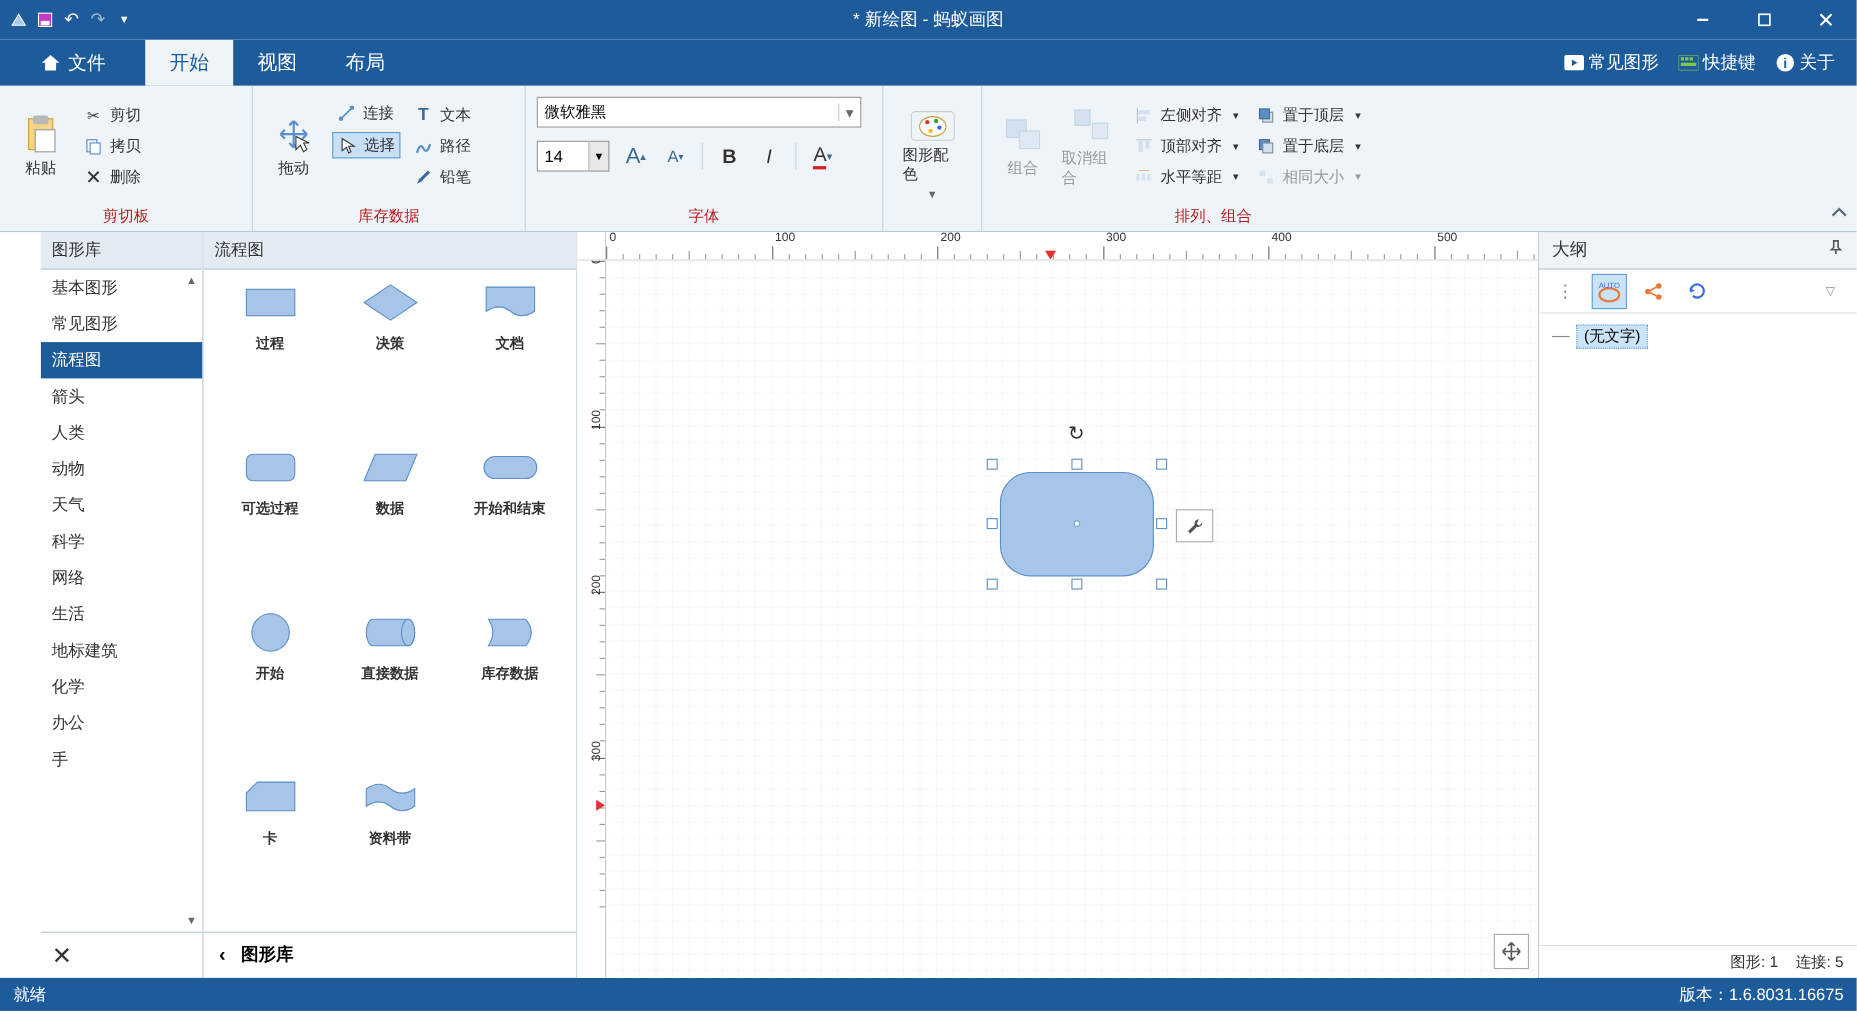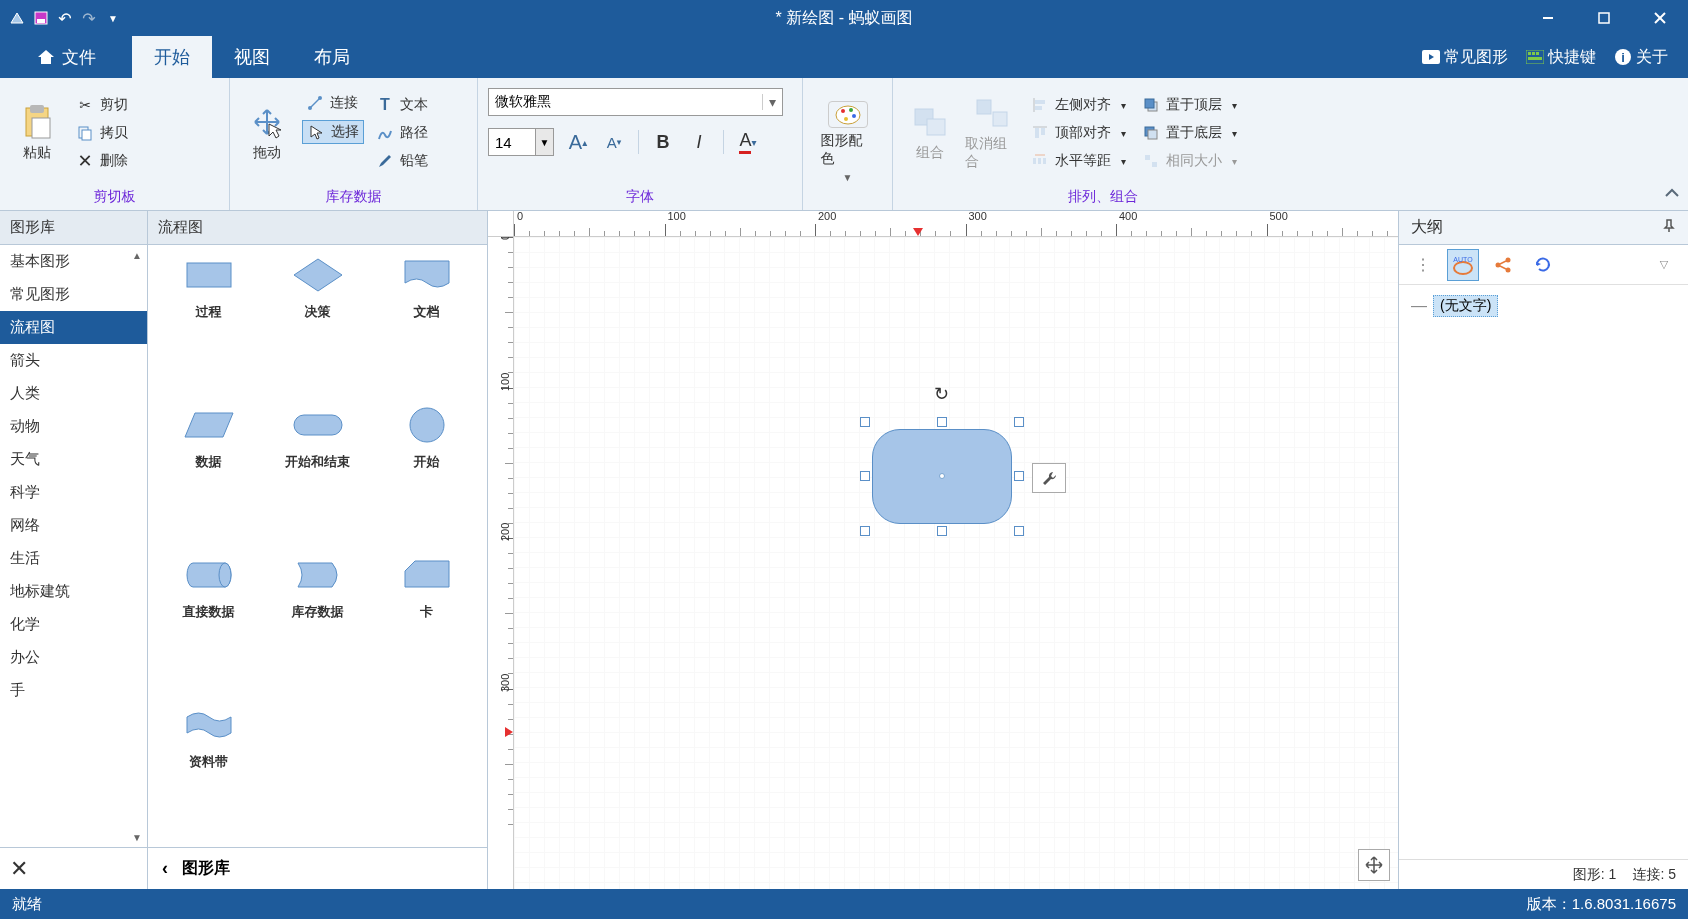--- a/index.html
+++ b/index.html
@@ -18,41 +18,41 @@
 .menu-file { padding: 0 36px; display: flex; align-items: center; gap: 6px; font-size: 17px; height: 100%; cursor: pointer; }
 .menu-tab { padding: 0 22px; font-size: 18px; height: 100%; display: flex; align-items: center; cursor: pointer; }
 .menu-tab.active { background: #eff4f9; color: #1e5b9b; }
 .menu-right { margin-left: auto; display: flex; align-items: center; gap: 18px; padding-right: 20px; font-size: 16px; }
 .menu-right-item { display: flex; align-items: center; gap: 4px; cursor: pointer; }
 
 
 .ribbon { height: 133px; background: #eff4f9; border-bottom: 1px solid #b8c8d8; display: flex; position: relative; }
 .ribbon-group { display: flex; flex-direction: column; border-right: 1px solid #c5d4e3; height: 100%; }
 .ribbon-content { flex: 1; display: flex; align-items: center; padding: 4px 10px; gap: 8px; }
-.ribbon-label { text-align: center; font-size: 14px; color: #6d28d9; padding-bottom: 4px; }
+.ribbon-label { text-align: center; font-size: 14px; color: #b91c1c; padding-bottom: 4px; }
 .big-btn { display: flex; flex-direction: column; align-items: center; justify-content: center; width: 54px; height: 82px; cursor: pointer; font-size: 14px; color: #333; gap: 4px; }
 .big-btn-icon { width: 36px; height: 36px; display: flex; align-items: center; justify-content: center; }
 .small-btn-col { display: flex; flex-direction: column; gap: 6px; }
 .small-btn { display: flex; align-items: center; gap: 6px; font-size: 14px; color: #333; cursor: pointer; padding: 2px 4px; }
 .small-btn.selected { background: #c8dff5; border: 1px solid #5a9fd6; }
 .small-btn-icon { width: 18px; height: 18px; display: flex; align-items: center; justify-content: center; }
 .dim { color: #999; }
 .dim svg { opacity: 0.5; }
 
 .font-combo { width: 295px; height: 28px; border: 1px solid #999; background: #fff; display: flex; align-items: center; padding: 0 6px; font-size: 14px; }
 .font-combo-arrow { margin-left: auto; border-left: 1px solid #ccc; padding-left: 6px; color: #666; }
 .size-combo { width: 48px; height: 28px; border: 1px solid #999; background: #fff; display: flex; align-items: center; padding: 0 6px; font-size: 15px; }
 .font-row { display: flex; align-items: center; gap: 12px; }
 .font-tool { width: 24px; height: 24px; display: flex; align-items: center; justify-content: center; cursor: pointer; color: #3a6a9a; font-size: 18px; }
 .font-underline { border-bottom: 3px solid #d62020; }
 
 .expand-btn { position: absolute; right: 4px; bottom: 4px; width: 20px; height: 20px; cursor: pointer; color: #5a6a7a; }
 
 
-.main { flex: 1; display: flex; min-height: 0; }
+.main { flex: 1; display: flex; min-height: 0; padding-left: 37px; }
 
 
 .left-panel { width: 488px; display: flex; border-right: 1px solid #b8c8d8; }
 .category-col { width: 148px; display: flex; flex-direction: column; border-right: 1px solid #b8c8d8; }
 .panel-header { height: 34px; background: #e4ebf2; border-bottom: 1px solid #b8c8d8; display: flex; align-items: center; padding: 0 10px; font-size: 15px; color: #333; }
 .category-list { flex: 1; overflow-y: auto; position: relative; }
 .category-item { padding: 7px 10px; font-size: 15px; color: #333; cursor: pointer; }
 .category-item.active { background: #1e5b9b; color: #fff; }
 .category-footer { height: 42px; border-top: 1px solid #b8c8d8; display: flex; align-items: center; padding: 0 10px; }
 .close-x { font-size: 22px; color: #333; cursor: pointer; }
@@ -479,20 +479,28 @@
             </div>
             <div class="shape-label">决策</div>
           </div>
           <div class="shape-item">
             <div class="shape-preview">
               <svg width="60" height="44">
                 <path d="M8 8 L52 8 L52 30 Q40 38 30 30 T8 30 Z" fill="#a6c5e8" stroke="#5a8fc7"></path>
               </svg>
             </div>
             <div class="shape-label">文档</div>
+          </div>
+          <div class="shape-item">
+            <div class="shape-preview">
+              <svg width="60" height="44">
+                <rect x="8" y="10" width="44" height="24" rx="6" fill="#a6c5e8" stroke="#5a8fc7"></rect>
+              </svg>
+            </div>
+            <div class="shape-label">可选过程</div>
           </div>
           <div class="shape-item">
             <div class="shape-preview">
               <svg width="60" height="44">
                 <path d="M16 10 L54 10 L44 34 L6 34 Z" fill="#a6c5e8" stroke="#5a8fc7"></path>
               </svg>
             </div>
             <div class="shape-label">数据</div>
           </div>
           <div class="shape-item">

